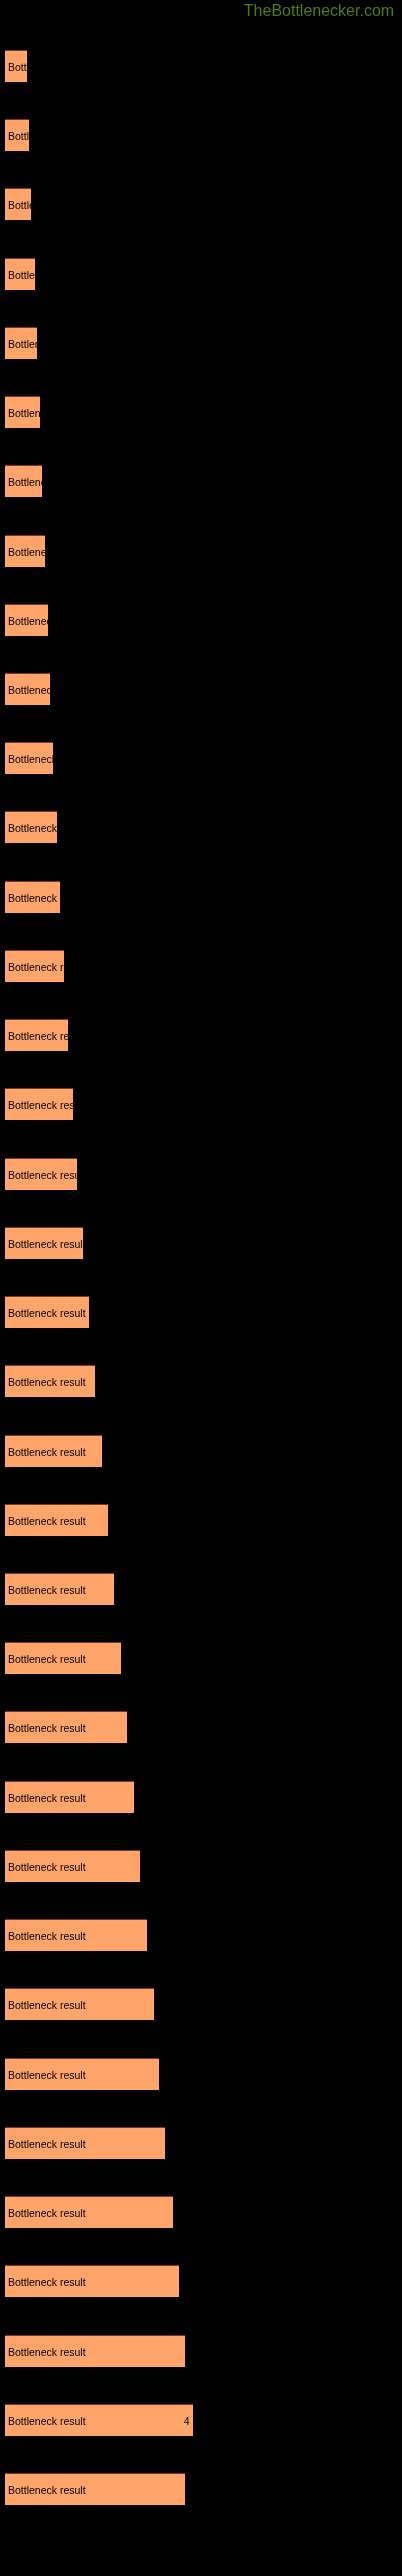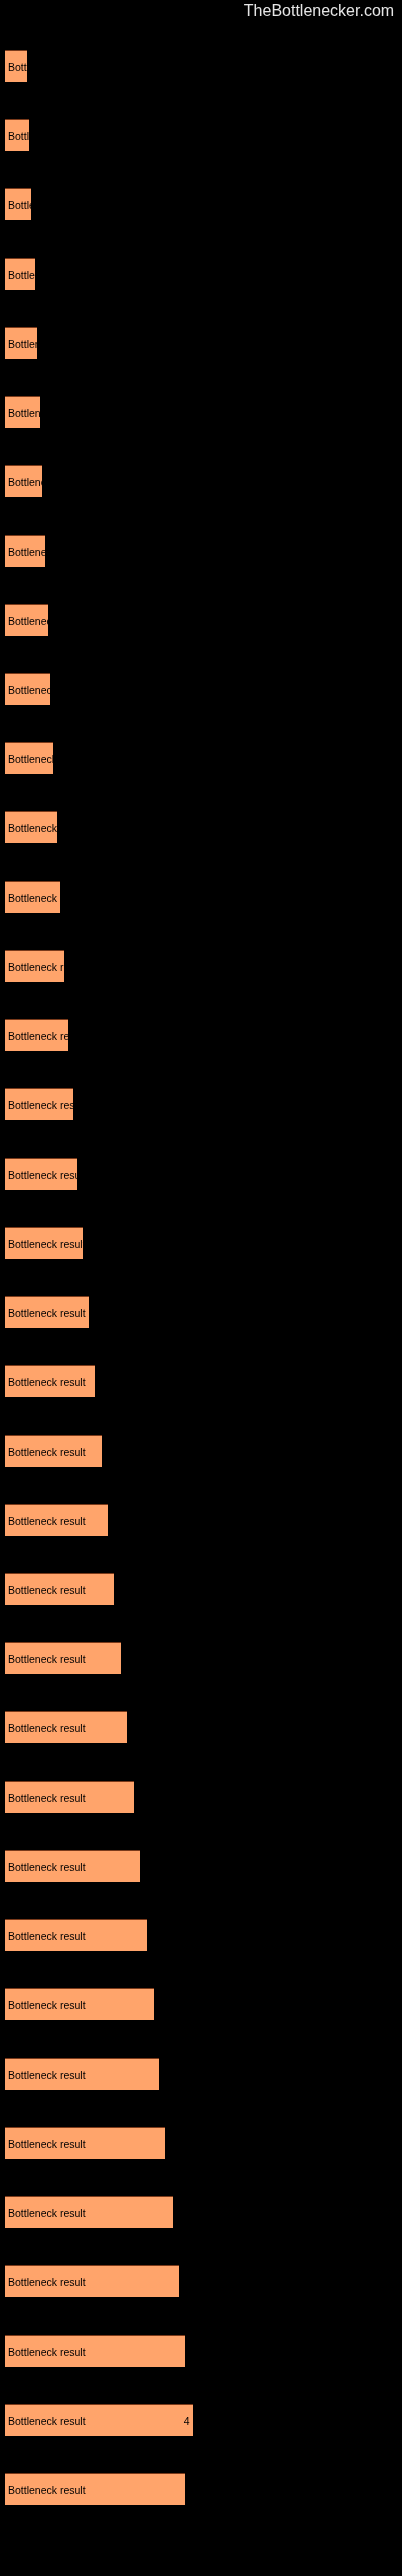--- a/index.html
+++ b/index.html
@@ -13,21 +13,21 @@
     position:relative;
     width:403px; height:2576px;
     background:#000;
   }
   #site-title {
     position:absolute;
     top:0.8px;
     right:8.9px;
     font-size:16px;
     line-height:19.3px;
-    color:#e5e5e5;
+    color:#4d7c0f;
     letter-spacing:0px;
     white-space:nowrap;
     font-family:"Liberation Sans", sans-serif;
   }
   #chart {
     position:absolute;
     left:0; top:0;
     width:403px; height:2576px;
   }
   .bar-row {

